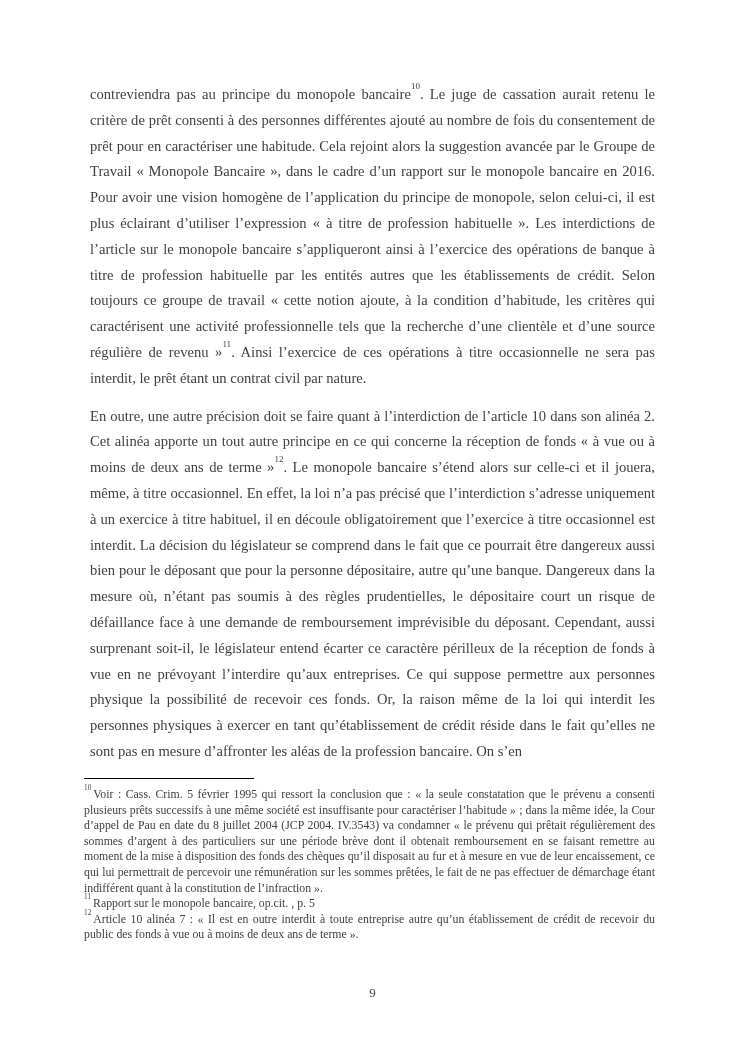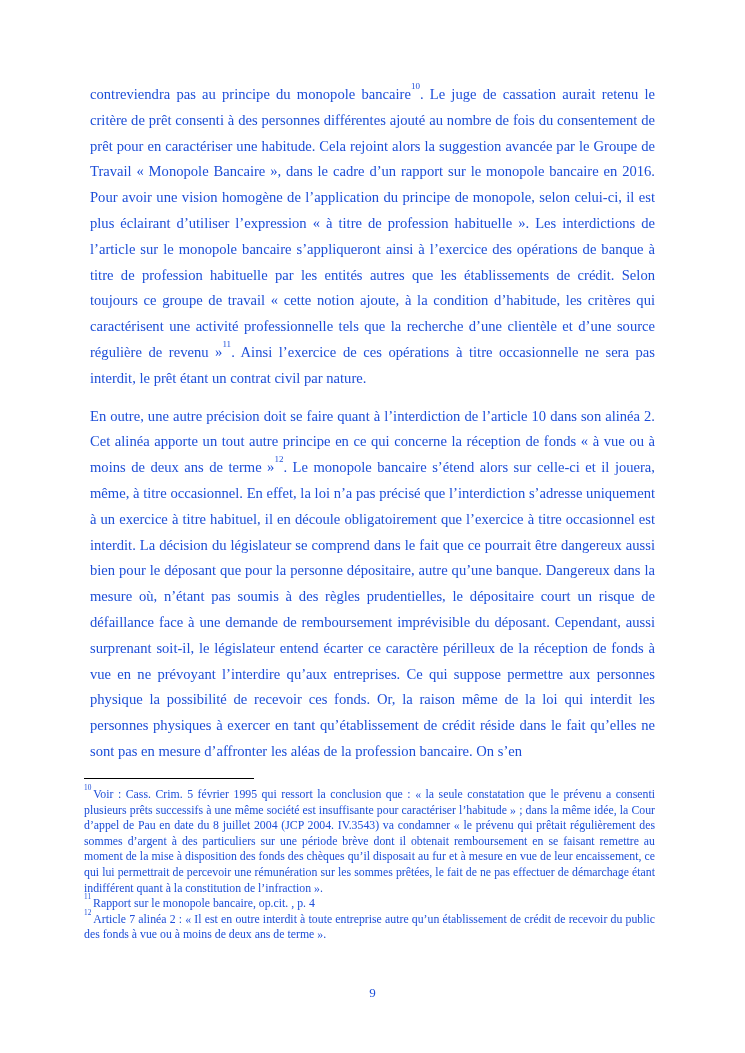--- a/index.html
+++ b/index.html
@@ -8,21 +8,21 @@
     background: #ffffff;
   }
   .page {
     position: relative;
     width: 745px;
     height: 1053px;
     background: #ffffff;
     box-sizing: border-box;
     padding: 82px 90px 0 90px;
     font-family: "Liberation Serif", "DejaVu Serif", serif;
-    color: #1d4ed8;
+    color: #404040;
     overflow: hidden;
   }
   .body-text p {
     font-size: 14.6px;
     line-height: 25.8px;
     text-align: justify;
     margin: 0 0 12px 0;
   }
   sup {
     font-size: 62%;
@@ -70,23 +70,23 @@
   </div>
 
   <div class="footnote-area">
     <div class="footnote-sep"></div>
 
     <div class="footnote">
       <sup>10</sup><span>Voir : Cass. Crim. 5 février 1995 qui ressort la conclusion que : « la seule constatation que le prévenu a consenti plusieurs prêts successifs à une même société est insuffisante pour caractériser l’habitude » ; dans la même idée, la Cour d’appel de Pau en date du 8 juillet 2004 (JCP 2004. IV.3543) va condamner « le prévenu qui prêtait régulièrement des sommes d’argent à des particuliers sur une période brève dont il obtenait remboursement en se faisant remettre au moment de la mise à disposition des fonds des chèques qu’il disposait au fur et à mesure en vue de leur encaissement, ce qui lui permettrait de percevoir une rémunération sur les sommes prêtées, le fait de ne pas effectuer de démarchage étant indifférent quant à la constitution de l’infraction ».</span>
     </div>
 
     <div class="footnote">
-      <sup>11</sup><span>Rapport sur le monopole bancaire, op.cit. , p. 4</span>
+      <sup>11</sup><span>Rapport sur le monopole bancaire, op.cit. , p. 5</span>
     </div>
 
     <div class="footnote">
-      <sup>12</sup><span>Article 7 alinéa 2 : « Il est en outre interdit à toute entreprise autre qu’un établissement de crédit de recevoir du public des fonds à vue ou à moins de deux ans de terme ».</span>
+      <sup>12</sup><span>Article 10 alinéa 7 : « Il est en outre interdit à toute entreprise autre qu’un établissement de crédit de recevoir du public des fonds à vue ou à moins de deux ans de terme ».</span>
     </div>
   </div>
 
   <div class="page-number">9</div>
 
 </div>
 
 </body></html>

